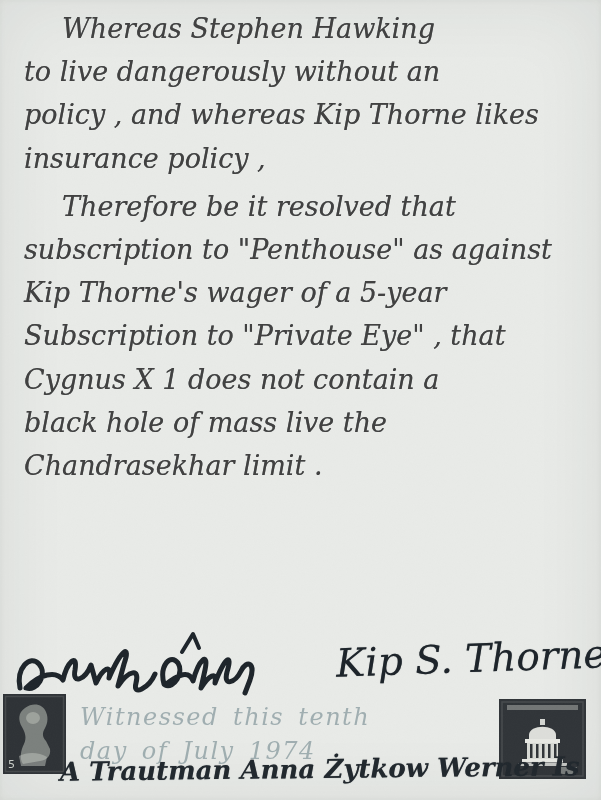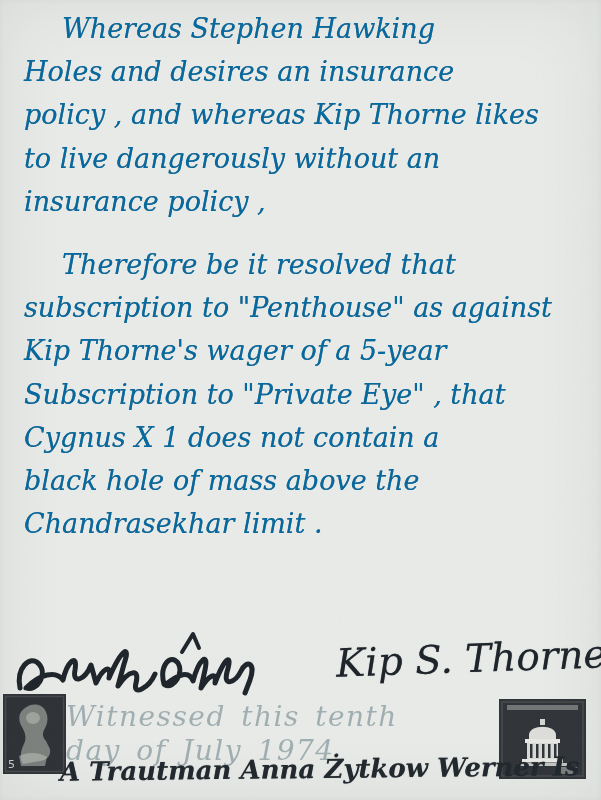--- a/index.html
+++ b/index.html
@@ -8,40 +8,40 @@
     width:601px;height:800px;
     background:#e9ebe8;
     overflow:hidden;
     box-shadow:inset 0 0 70px rgba(40,50,45,0.08), inset 0 0 6px rgba(40,50,45,0.05);
     font-family:"DejaVu Serif", serif;
   }
   .bet-text{
     position:absolute;top:7px;left:24px;right:4px;
     font-size:27px;line-height:43.2px;
     font-style:italic;
-    color:#0369a1;
+    color:#404040;
     text-shadow:0 0 .6px rgba(29,36,42,.55);
   }
   .line{white-space:nowrap;}
   .indent{padding-left:38px;}
-  .p2-start{margin-top:20px;}
+  .p2-start{margin-top:5px;}
   .sig-hawking{
     position:absolute;left:12px;top:630px;width:250px;height:82px;z-index:2;
   }
   .sig-thorne{
     position:absolute;left:336px;top:636px;
     font-size:39px;font-style:italic;color:#1c2329;
     transform:rotate(-2deg);
     white-space:nowrap;
     text-shadow:0 0 .7px rgba(28,35,41,.6);
     z-index:2;
   }
   .witness-note{
-    position:absolute;left:66px;top:700px;
-    font-size:28px;line-height:34px;font-style:italic;
+    position:absolute;left:80px;top:700px;
+    font-size:24px;line-height:34px;font-style:italic;
     letter-spacing:1.5px;word-spacing:5px;
     color:#3d5c66;opacity:.42;filter:blur(.7px);
     white-space:nowrap;z-index:1;
   }
   .witness-names{
     position:absolute;left:60px;top:754px;
     font-size:26px;font-style:italic;font-weight:bold;
     color:#20272d;white-space:nowrap;
     text-shadow:0 0 .8px rgba(32,39,45,.6);
     transform:rotate(-0.6deg);
@@ -52,30 +52,29 @@
   .stamp-right{left:499px;top:699px;width:87px;height:80px;}
   .grain{position:absolute;inset:0;width:100%;height:100%;opacity:.5;pointer-events:none;z-index:5;}
 </style>
 </head>
 <body>
 
 <div class="paper">
 
   <div class="bet-text">
     <div class="line indent">Whereas Stephen Hawking</div>
-    <div class="line">Holes and desires an insurance</div>
+    <div class="line">to live dangerously without an</div>
     <div class="line">policy , and whereas Kip Thorne likes</div>
-    <div class="line">to live dangerously without an</div>
     <div class="line">insurance policy ,</div>
     <div class="line indent p2-start">Therefore be it resolved that</div>
     <div class="line">subscription to "Penthouse" as against</div>
     <div class="line">Kip Thorne's wager of a 5-year</div>
     <div class="line">Subscription to "Private Eye" , that</div>
     <div class="line">Cygnus X 1 does not contain a</div>
-    <div class="line">black hole of mass above the</div>
+    <div class="line">black hole of mass live the</div>
     <div class="line">Chandrasekhar limit .</div>
   </div>
 
   <svg class="sig-hawking" viewBox="0 0 250 82" fill="none" stroke="#1d242a" stroke-width="5" stroke-linecap="round" stroke-linejoin="round">
     <path d="M8 58 C4 38 18 24 27 34 C36 44 25 62 14 58 C28 44 44 40 51 50 C55 32 66 22 63 40 C60 55 73 50 79 35 L84 53 C91 38 100 33 97 48 C110 18 119 14 112 34 L106 56 C117 40 128 38 124 53 C120 67 137 58 143 44"></path>
     <path d="M152 54 C147 35 159 23 166 33 C172 43 162 59 153 55 C167 44 177 40 181 51 C187 29 197 21 193 40 L189 58 C197 45 205 41 203 53 C213 27 221 22 215 42 C211 57 223 53 229 41 C235 29 244 33 238 50 L233 63"></path>
     <path stroke-width="4" d="M170 22 L181 4 L187 18"></path>
   </svg>
 
   <div class="sig-thorne">Kip S. Thorne</div>

